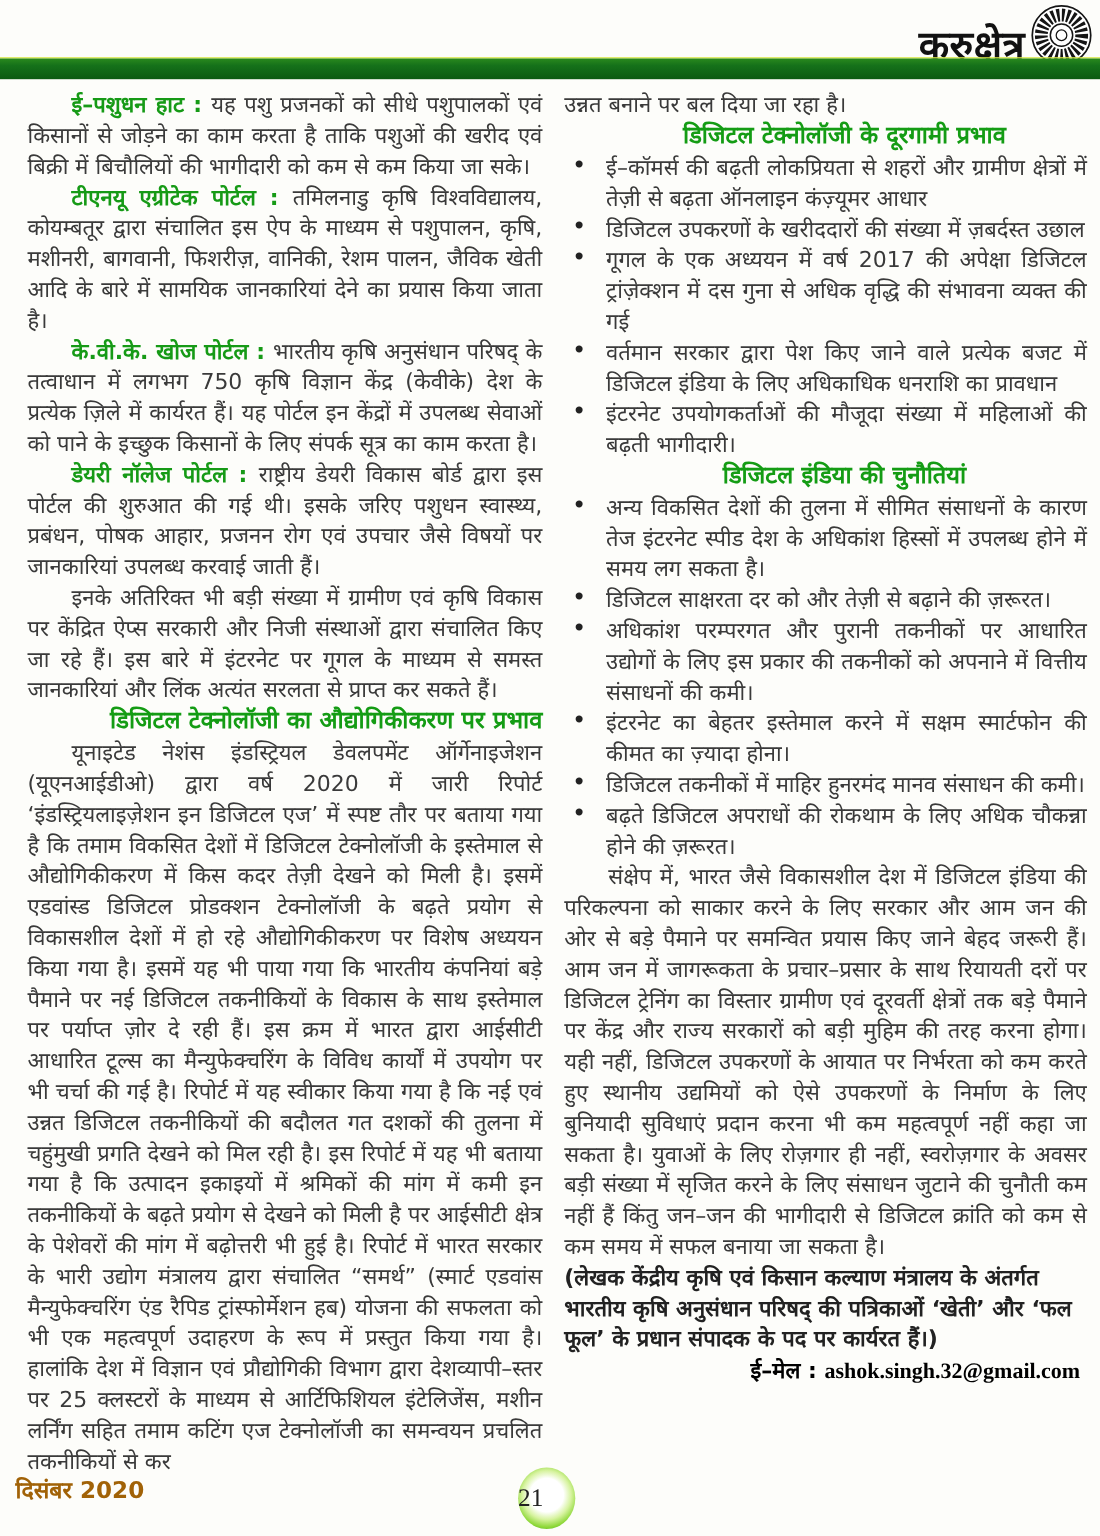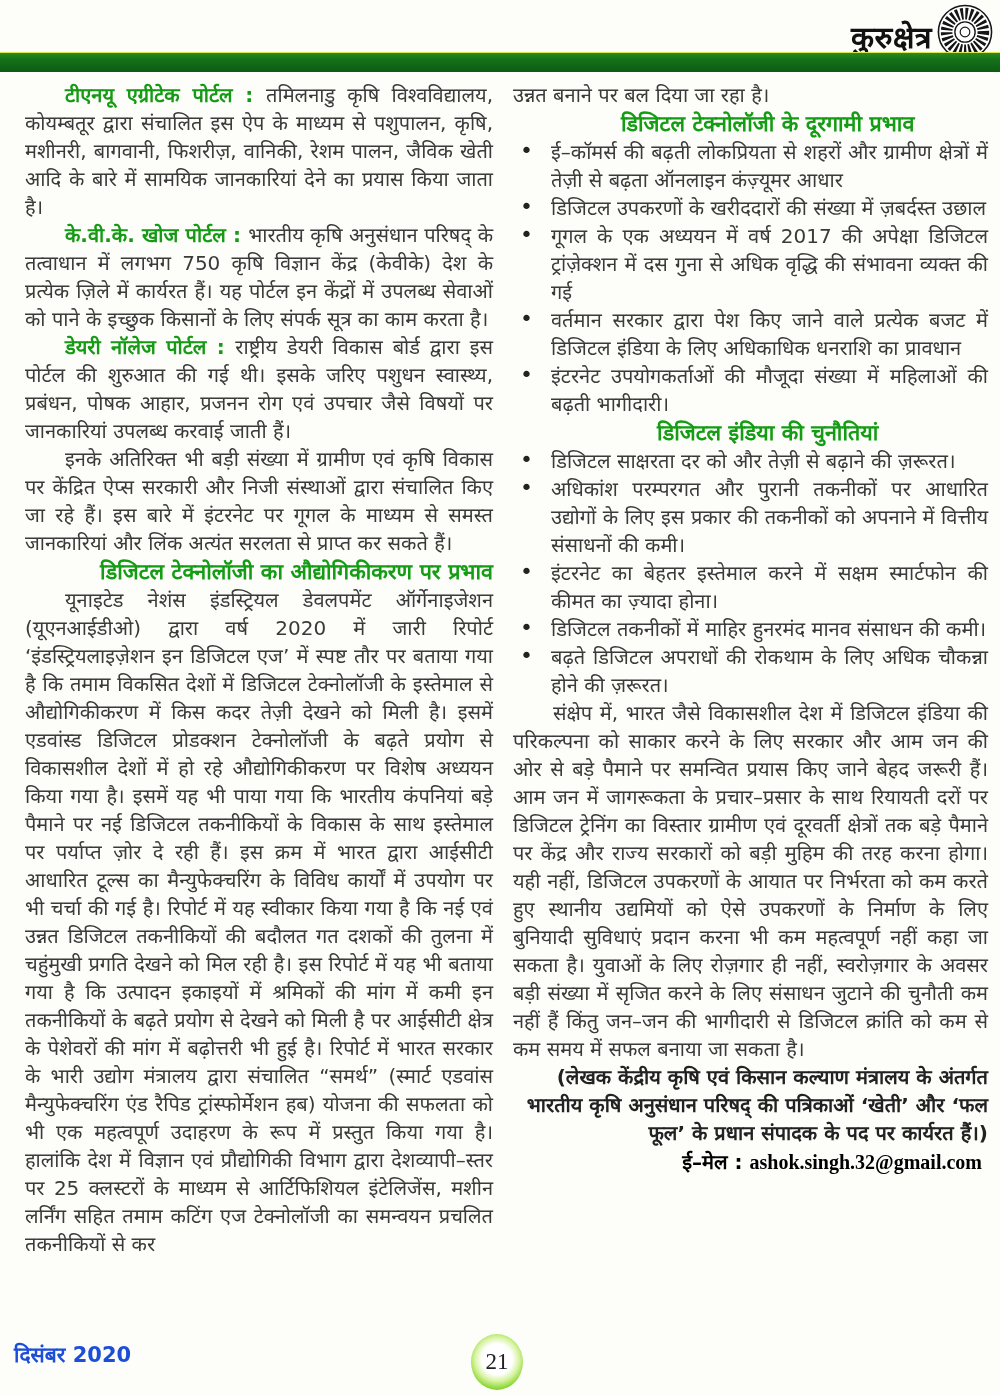--- a/index.html
+++ b/index.html
@@ -9,21 +9,21 @@
     font-family:"DejaVu Sans","Liberation Sans",sans-serif;
     color:#3a3a3a;
     position:relative;
     overflow:hidden;
   }
   .page{position:absolute;inset:0;}
 
   
   .masthead{
     position:absolute;top:16px;right:68px;
-    font-size:30px;font-weight:bold;color:#111;
+    font-size:36px;font-weight:bold;color:#111;
     letter-spacing:0.5px;
   }
   .logo{position:absolute;top:3px;right:6px;}
   .header-rule{
     position:absolute;top:52px;left:0;width:1000px;height:19px;
     background:linear-gradient(180deg,#2a8a1e 0%,#15711a 35%,#0c5a12 100%);
     border-top:1px solid #d8e84a;
   }
 
   
@@ -47,34 +47,34 @@
   ul.bullets{margin:0;padding:0;list-style:none;}
   ul.bullets li{
     position:relative;padding-left:38px;margin:0;
   }
   ul.bullets li::before{
     content:"\2022";
     position:absolute;left:7px;top:-1px;
     color:#222;font-size:22px;
   }
 
-  .note{font-weight:bold;color:#222;text-align:right;text-indent:0;}
+  .note{font-weight:bold;color:#222;text-align:left;text-indent:0;}
   .email-line{font-weight:bold;color:#000000;text-align:right;padding-right:6px;margin-top:1px;}
   .email{font-family:"Liberation Serif","DejaVu Serif",serif;}
 
   
   .issue{
     position:absolute;left:14px;top:1340px;
-    font-size:21px;font-weight:bold;color:#1d4ed8;
+    font-size:21px;font-weight:bold;color:#a16207;
   }
   .page-badge{
     position:absolute;left:471px;top:1334px;
     width:52px;height:56px;border-radius:50%;
     background:radial-gradient(circle at 50% 45%, #ffffff 0%, #ffffff 38%, #d7f3a0 55%, #8fd83a 72%, #4db422 86%, #2f9b17 100%);
-    display:flex;align-items:center;justify-content:center;
+    display:flex;align-items:center;
   }
   .page-badge span{
     font-family:"Liberation Serif","DejaVu Serif",serif;
     font-size:23px;color:#222;
   }
 </style>
 </head>
 <body>
 
 <div class="page">
@@ -84,20 +84,21 @@
     <circle cx="30" cy="30" r="27.5" fill="#ffffff" stroke="#151515" stroke-width="1.6"></circle>
     <circle cx="30" cy="30" r="19" fill="none" stroke="#151515" stroke-width="12" stroke-dasharray="2.6 2.1"></circle>
     <circle cx="30" cy="30" r="10.5" fill="#ffffff" stroke="#151515" stroke-width="1.4"></circle>
     <circle cx="30" cy="30" r="5" fill="#ffffff" stroke="#151515" stroke-width="1.2"></circle>
   </svg>
   <div class="header-rule"></div>
 
   <main class="columns">
 
     <section class="col left">
+      <p class="para"><span class="lead">ई–पशुधन हाट : </span><span>यह पशु प्रजनकों को सीधे पशुपालकों एवं किसानों से जोड़ने का काम करता है ताकि पशुओं की खरीद एवं बिक्री में बिचौलियों की भागीदारी को कम से कम किया जा सके।</span></p>
       <p class="para"><span class="lead">टीएनयू एग्रीटेक पोर्टल : </span><span>तमिलनाडु कृषि विश्वविद्यालय, कोयम्बतूर द्वारा संचालित इस ऐप के माध्यम से पशुपालन, कृषि, मशीनरी, बागवानी, फिशरीज़, वानिकी, रेशम पालन, जैविक खेती आदि के बारे में सामयिक जानकारियां देने का प्रयास किया जाता है।</span></p>
       <p class="para"><span class="lead">के.वी.के. खोज पोर्टल : </span><span>भारतीय कृषि अनुसंधान परिषद् के तत्वाधान में लगभग 750 कृषि विज्ञान केंद्र (केवीके) देश के प्रत्येक ज़िले में कार्यरत हैं। यह पोर्टल इन केंद्रों में उपलब्ध सेवाओं को पाने के इच्छुक किसानों के लिए संपर्क सूत्र का काम करता है।</span></p>
       <p class="para"><span class="lead">डेयरी नॉलेज पोर्टल : </span><span>राष्ट्रीय डेयरी विकास बोर्ड द्वारा इस पोर्टल की शुरुआत की गई थी। इसके जरिए पशुधन स्वास्थ्य, प्रबंधन, पोषक आहार, प्रजनन रोग एवं उपचार जैसे विषयों पर जानकारियां उपलब्ध करवाई जाती हैं।</span></p>
       <p class="para">इनके अतिरिक्त भी बड़ी संख्या में ग्रामीण एवं कृषि विकास पर केंद्रित ऐप्स सरकारी और निजी संस्थाओं द्वारा संचालित किए जा रहे हैं। इस बारे में इंटरनेट पर गूगल के माध्यम से समस्त जानकारियां और लिंक अत्यंत सरलता से प्राप्त कर सकते हैं।</p>
       <h2 class="center">डिजिटल टेक्नोलॉजी का औद्योगिकीकरण पर प्रभाव</h2>
       <p class="para">यूनाइटेड नेशंस इंडस्ट्रियल डेवलपमेंट ऑर्गेनाइजेशन (यूएनआईडीओ) द्वारा वर्ष 2020 में जारी रिपोर्ट ‘इंडस्ट्रियलाइज़ेशन इन डिजिटल एज’ में स्पष्ट तौर पर बताया गया है कि तमाम विकसित देशों में डिजिटल टेक्नोलॉजी के इस्तेमाल से औद्योगिकीकरण में किस कदर तेज़ी देखने को मिली है। इसमें एडवांस्ड डिजिटल प्रोडक्शन टेक्नोलॉजी के बढ़ते प्रयोग से विकासशील देशों में हो रहे औद्योगिकीकरण पर विशेष अध्ययन किया गया है। इसमें यह भी पाया गया कि भारतीय कंपनियां बड़े पैमाने पर नई डिजिटल तकनीकियों के विकास के साथ इस्तेमाल पर पर्याप्त ज़ोर दे रही हैं। इस क्रम में भारत द्वारा आईसीटी आधारित टूल्स का मैन्युफेक्चरिंग के विविध कार्यों में उपयोग पर भी चर्चा की गई है। रिपोर्ट में यह स्वीकार किया गया है कि नई एवं उन्नत डिजिटल तकनीकियों की बदौलत गत दशकों की तुलना में चहुंमुखी प्रगति देखने को मिल रही है। इस रिपोर्ट में यह भी बताया गया है कि उत्पादन इकाइयों में श्रमिकों की मांग में कमी इन तकनीकियों के बढ़ते प्रयोग से देखने को मिली है पर आईसीटी क्षेत्र के पेशेवरों की मांग में बढ़ोत्तरी भी हुई है। रिपोर्ट में भारत सरकार के भारी उद्योग मंत्रालय द्वारा संचालित “समर्थ” (स्मार्ट एडवांस मैन्युफेक्चरिंग एंड रैपिड ट्रांस्फोर्मेशन हब) योजना की सफलता को भी एक महत्वपूर्ण उदाहरण के रूप में प्रस्तुत किया गया है। हालांकि देश में विज्ञान एवं प्रौद्योगिकी विभाग द्वारा देशव्यापी–स्तर पर 25 क्लस्टरों के माध्यम से आर्टिफिशियल इंटेलिजेंस, मशीन लर्निंग सहित तमाम कटिंग एज टेक्नोलॉजी का समन्वयन प्रचलित तकनीकियों से कर</p>
     </section>
 
     <section class="col right">
       <p class="para cont">उन्नत बनाने पर बल दिया जा रहा है।</p>
@@ -106,20 +107,21 @@
       <ul class="bullets">
         <li>ई–कॉमर्स की बढ़ती लोकप्रियता से शहरों और ग्रामीण क्षेत्रों में तेज़ी से बढ़ता ऑनलाइन कंज़्यूमर आधार</li>
         <li>डिजिटल उपकरणों के खरीददारों की संख्या में ज़बर्दस्त उछाल</li>
         <li>गूगल के एक अध्ययन में वर्ष 2017 की अपेक्षा डिजिटल ट्रांज़ेक्शन में दस गुना से अधिक वृद्धि की संभावना व्यक्त की गई</li>
         <li>वर्तमान सरकार द्वारा पेश किए जाने वाले प्रत्येक बजट में डिजिटल इंडिया के लिए अधिकाधिक धनराशि का प्रावधान</li>
         <li>इंटरनेट उपयोगकर्ताओं की मौजूदा संख्या में महिलाओं की बढ़ती भागीदारी।</li>
       </ul>
 
       <h2 class="indent">डिजिटल इंडिया की चुनौतियां</h2>
       <ul class="bullets">
+        <li>अन्य विकसित देशों की तुलना में सीमित संसाधनों के कारण तेज इंटरनेट स्पीड देश के अधिकांश हिस्सों में उपलब्ध होने में समय लग सकता है।</li>
         <li>डिजिटल साक्षरता दर को और तेज़ी से बढ़ाने की ज़रूरत।</li>
         <li>अधिकांश परम्परगत और पुरानी तकनीकों पर आधारित उद्योगों के लिए इस प्रकार की तकनीकों को अपनाने में वित्तीय संसाधनों की कमी।</li>
         <li>इंटरनेट का बेहतर इस्तेमाल करने में सक्षम स्मार्टफोन की कीमत का ज़्यादा होना।</li>
         <li>डिजिटल तकनीकों में माहिर हुनरमंद मानव संसाधन की कमी।</li>
         <li>बढ़ते डिजिटल अपराधों की रोकथाम के लिए अधिक चौकन्ना होने की ज़रूरत।</li>
       </ul>
 
       <p class="para">संक्षेप में, भारत जैसे विकासशील देश में डिजिटल इंडिया की परिकल्पना को साकार करने के लिए सरकार और आम जन की ओर से बड़े पैमाने पर समन्वित प्रयास किए जाने बेहद जरूरी हैं। आम जन में जागरूकता के प्रचार–प्रसार के साथ रियायती दरों पर डिजिटल ट्रेनिंग का विस्तार ग्रामीण एवं दूरवर्ती क्षेत्रों तक बड़े पैमाने पर केंद्र और राज्य सरकारों को बड़ी मुहिम की तरह करना होगा। यही नहीं, डिजिटल उपकरणों के आयात पर निर्भरता को कम करते हुए स्थानीय उद्यमियों को ऐसे उपकरणों के निर्माण के लिए बुनियादी सुविधाएं प्रदान करना भी कम महत्वपूर्ण नहीं कहा जा सकता है। युवाओं के लिए रोज़गार ही नहीं, स्वरोज़गार के अवसर बड़ी संख्या में सृजित करने के लिए संसाधन जुटाने की चुनौती कम नहीं हैं किंतु जन–जन की भागीदारी से डिजिटल क्रांति को कम से कम समय में सफल बनाया जा सकता है।</p>
       <p class="note">(लेखक केंद्रीय कृषि एवं किसान कल्याण मंत्रालय के अंतर्गत भारतीय कृषि अनुसंधान परिषद् की पत्रिकाओं ‘खेती’ और ‘फल फूल’ के प्रधान संपादक के पद पर कार्यरत हैं।)</p>
       <p class="email-line"><span>ई–मेल : </span><span class="email">ashok.singh.32@gmail.com</span></p>

